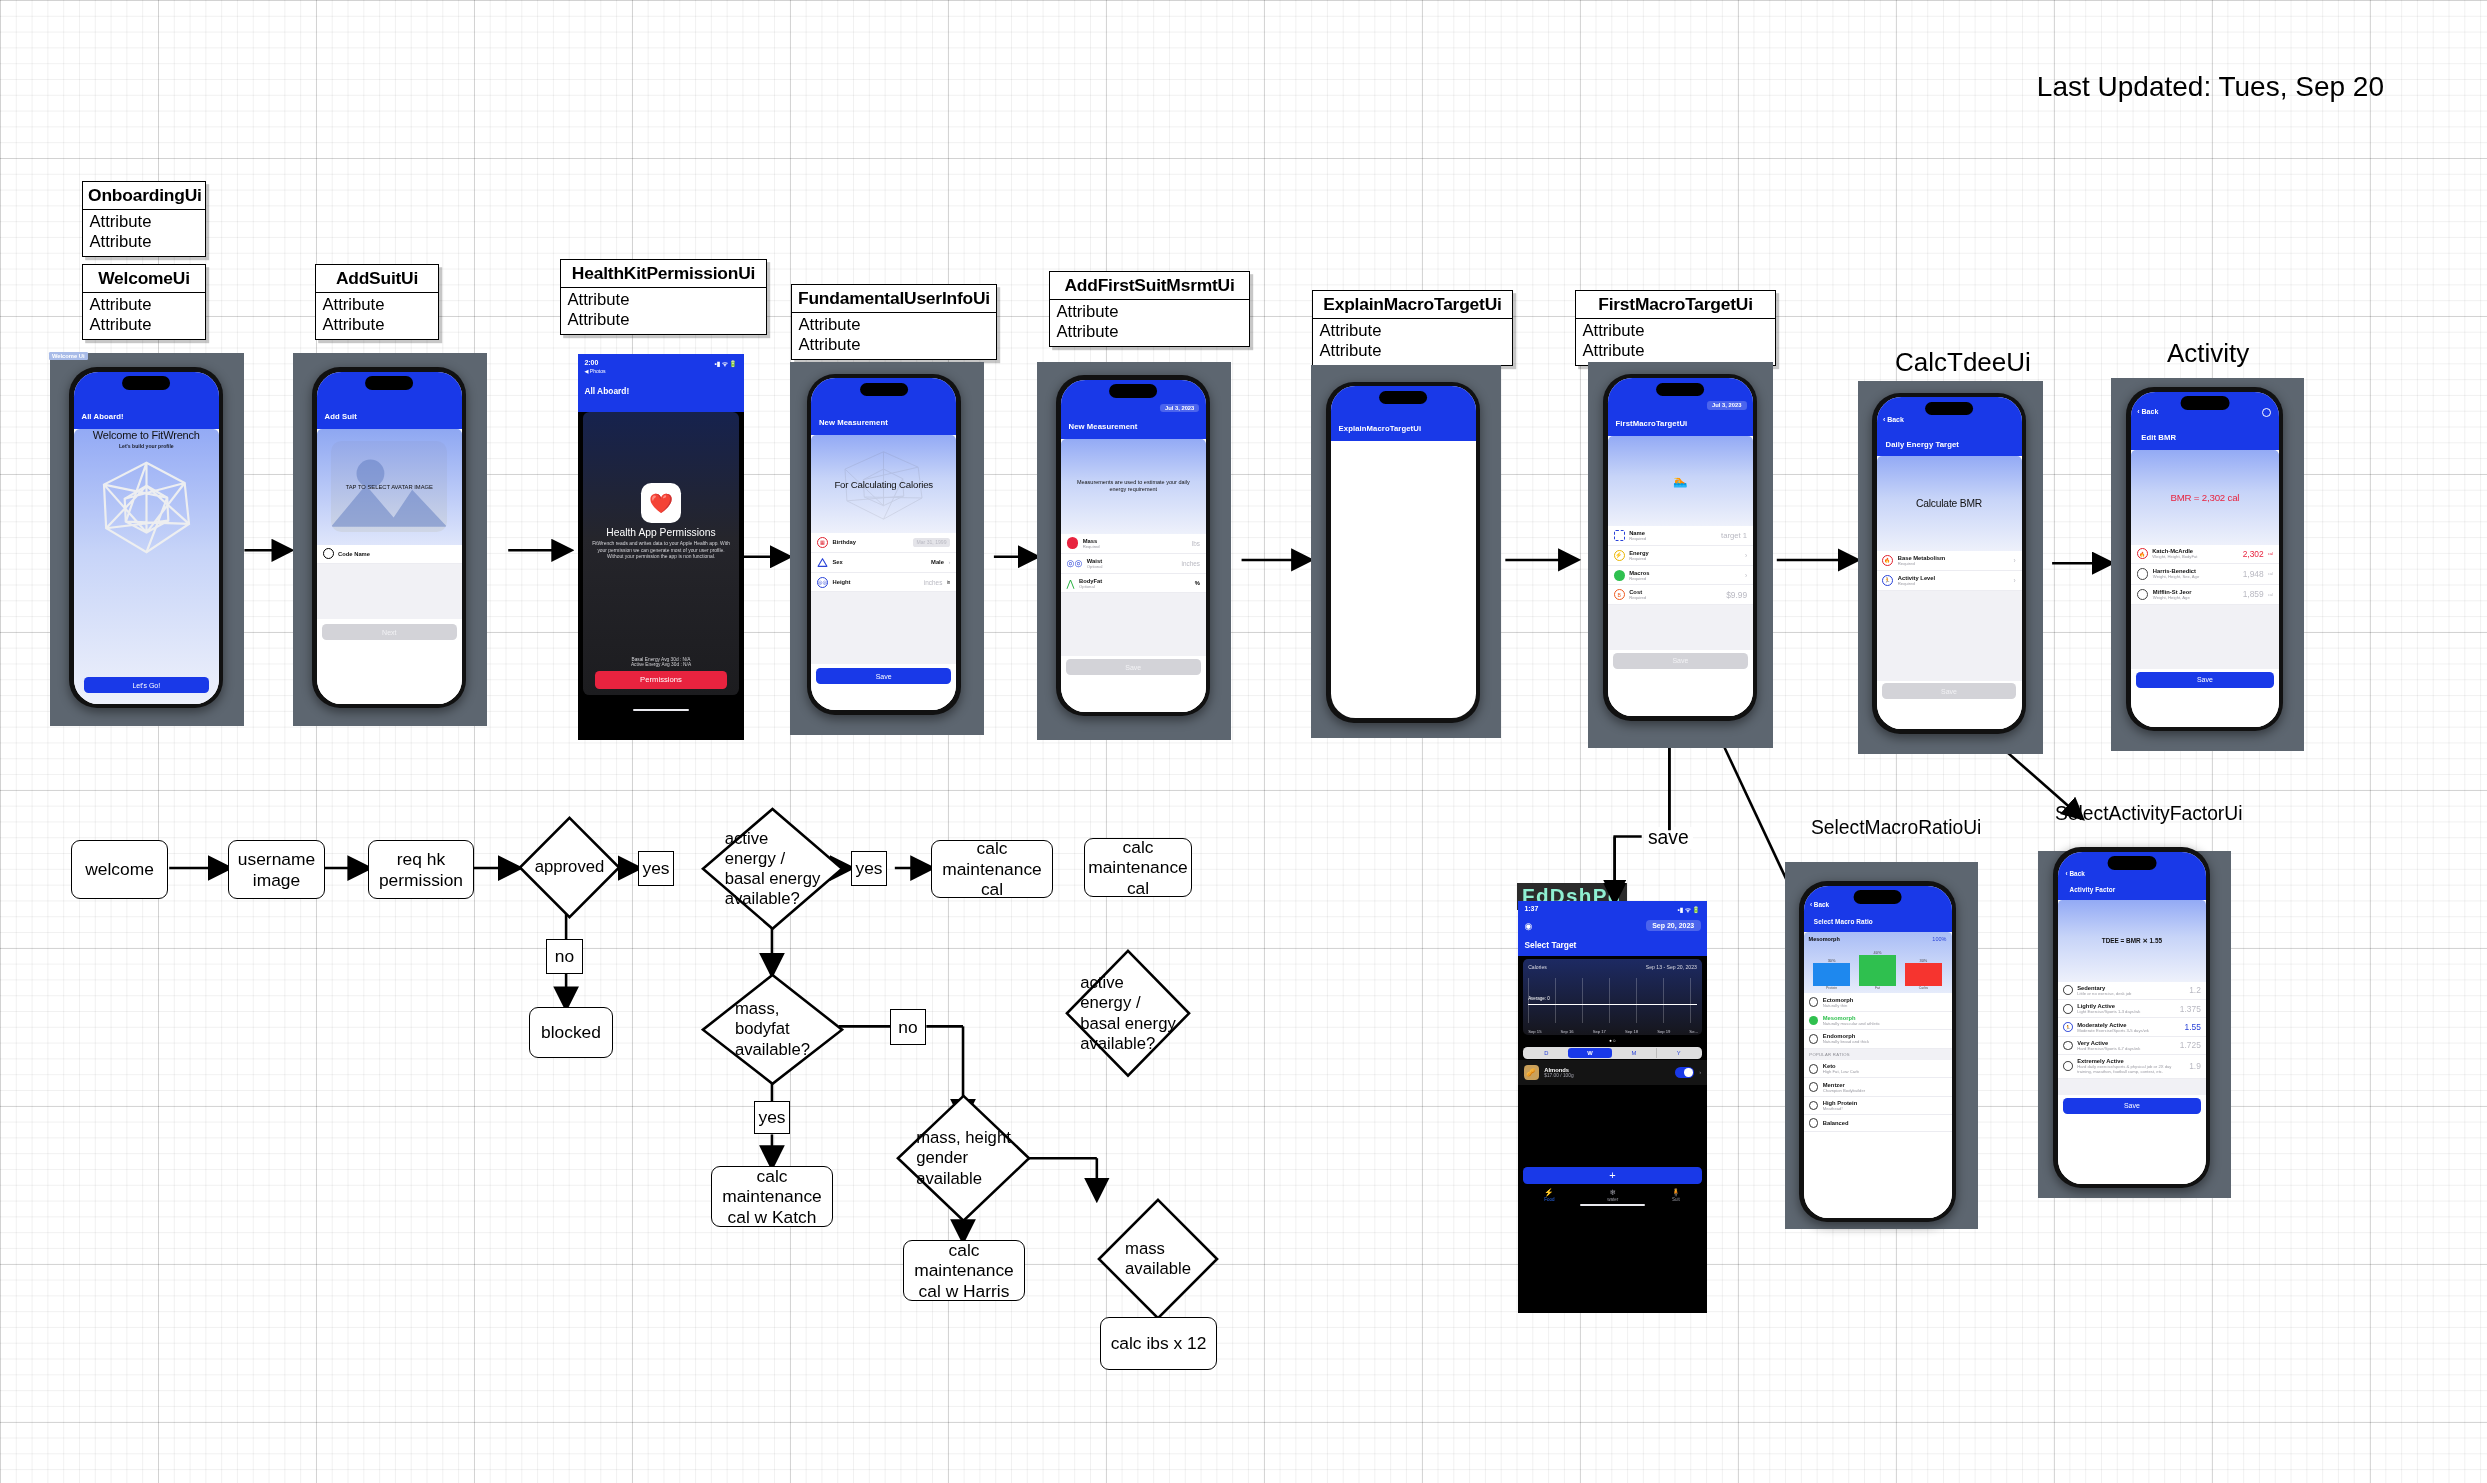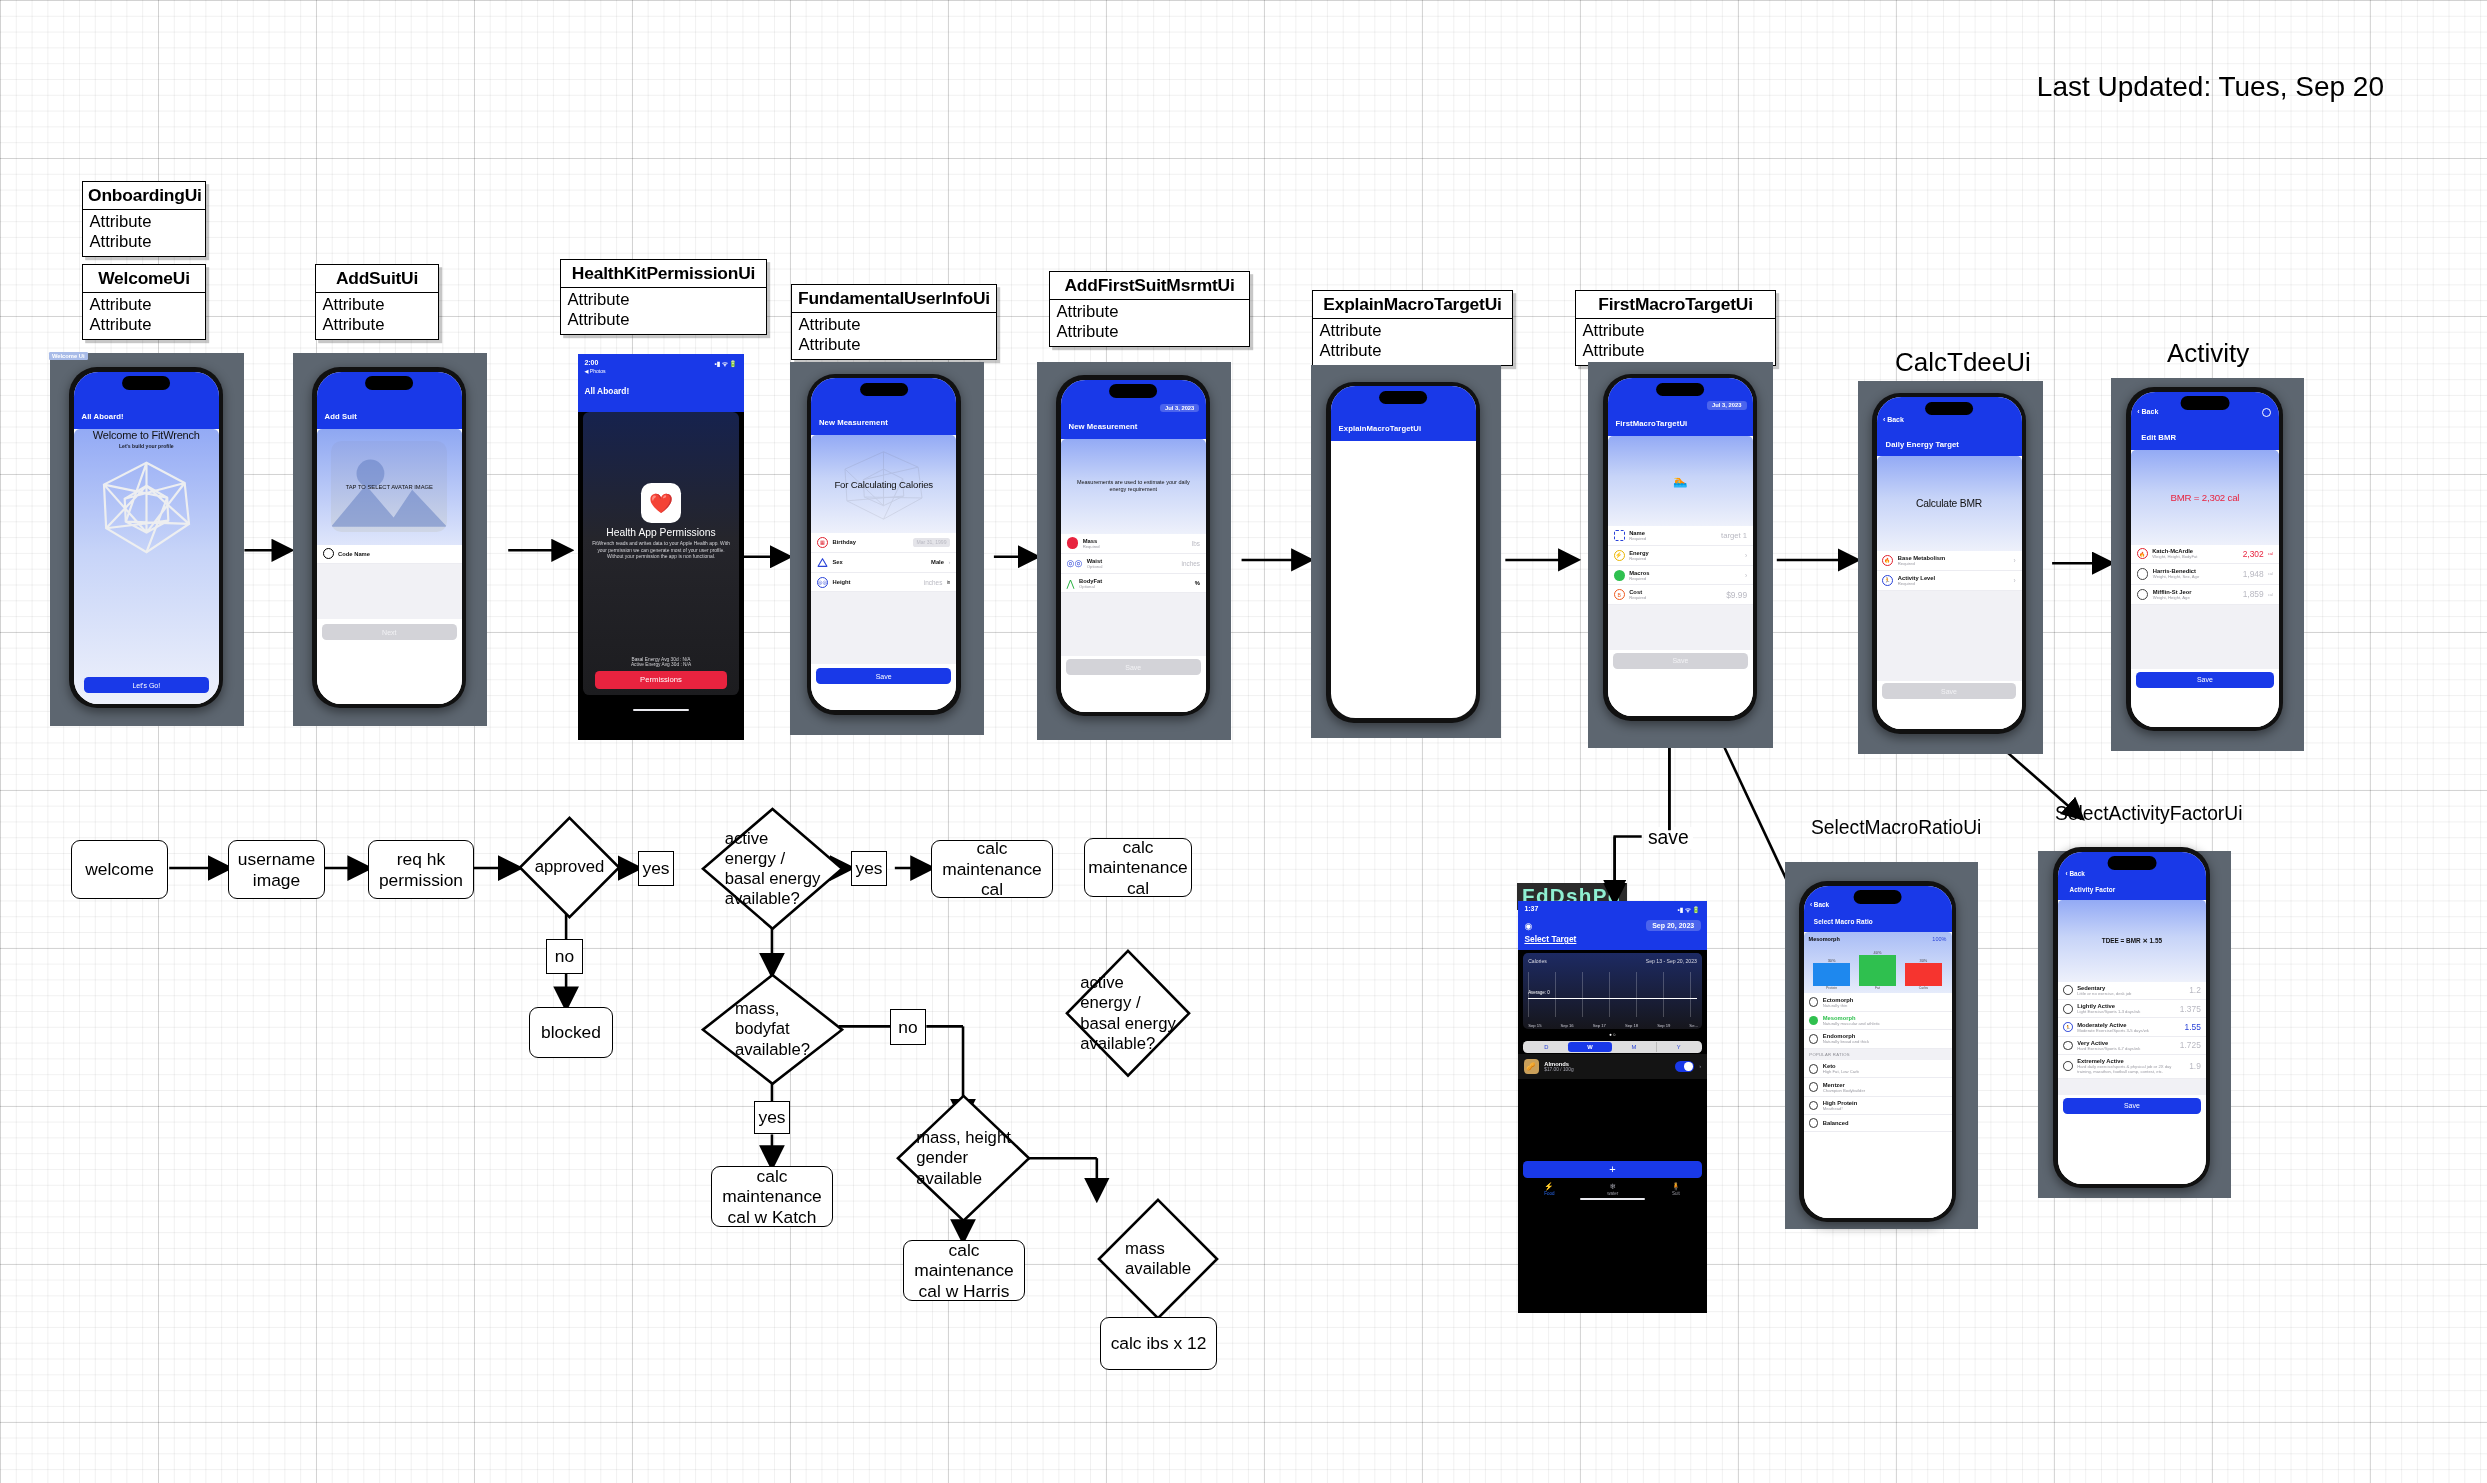--- a/index.html
+++ b/index.html
@@ -664,21 +664,21 @@
 <div class="abs" style="left:1518px; top:901px; width:189px; height:412px; background:#000; overflow:hidden;">
   <div style="background:#1939e8;color:#fff;padding:3.9px 6.4px 6.4px;">
     <div style="display:flex;justify-content:space-between;font-size:7px;font-weight:bold;">
       <span>1:37</span>
       <span style="font-size:6.4px;">▪▮ ᯤ 🔋</span>
     </div>
     <div style="display:flex;justify-content:space-between;align-items:center;margin-top:6.4px;">
       <span style="font-size:9px;">◉</span>
       <span style="background:rgba(255,255,255,.22);border-radius:3.9px;padding:1.9px 6.4px;font-size:7px;font-weight:bold;">Sep 20, 2023</span>
     </div>
-    <div style="font-size:8.4px;font-weight:bold;margin-top:3px;text-decoration:underline;">Select Target</div>
+    <div style="font-size:8.4px;font-weight:bold;margin-top:9px;">Select Target</div>
   </div>
   <div style="margin:2.6px 5.1px 0;border-radius:5.1px;background:linear-gradient(180deg,#1d2a63,#16161c);
               padding:5.1px 5.1px 3.9px;position:relative;height:76px;">
     <div style="display:flex;justify-content:space-between;color:#dcdce4;font-size:5.1px;">
       <span>Calories</span>
       <span>Sep 13 - Sep 20, 2023</span>
     </div>
     <div style="position:absolute;left:5.1px;right:5.1px;top:19.3px;height:45px;
                 background:repeating-linear-gradient(90deg, rgba(255,255,255,.22) 0 0.6px, transparent 0.6px 27px);"></div>
     <div style="position:absolute;left:5.1px;top:37px;color:#fff;font-size:4.5px;">Average: 0</div>

